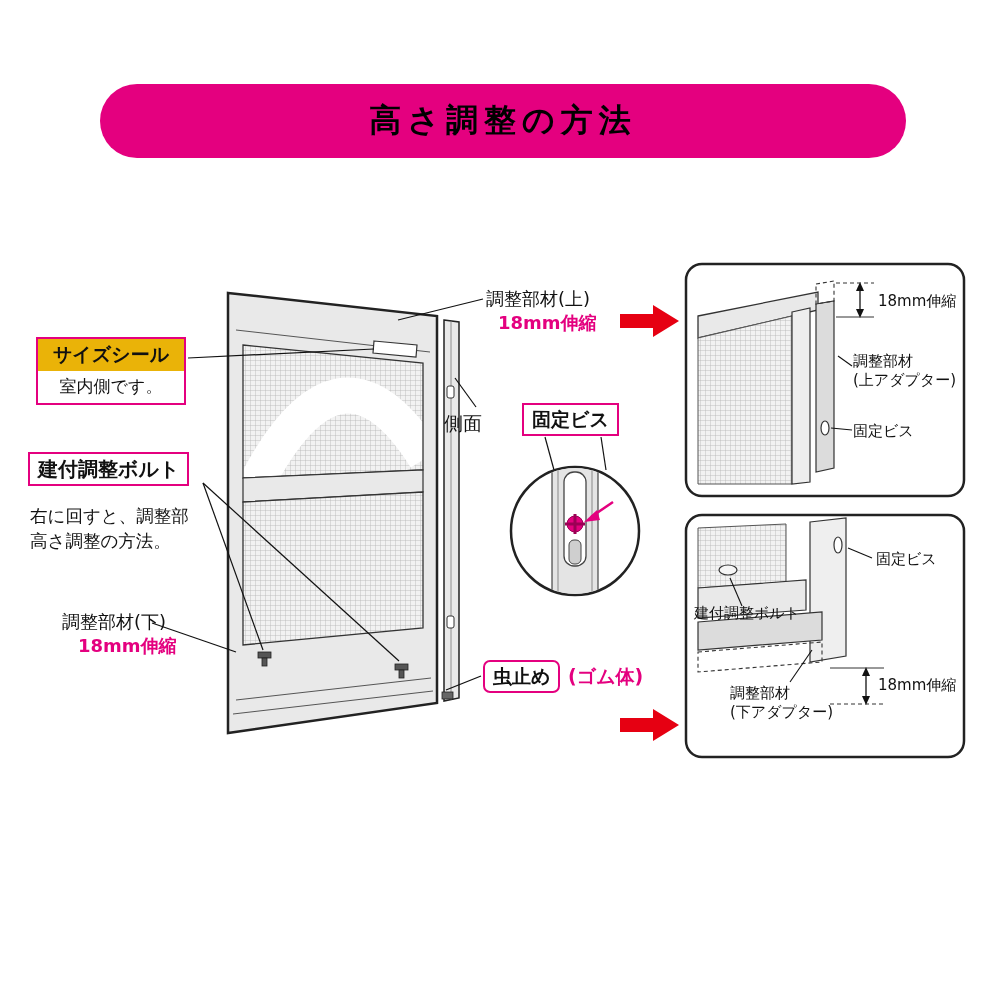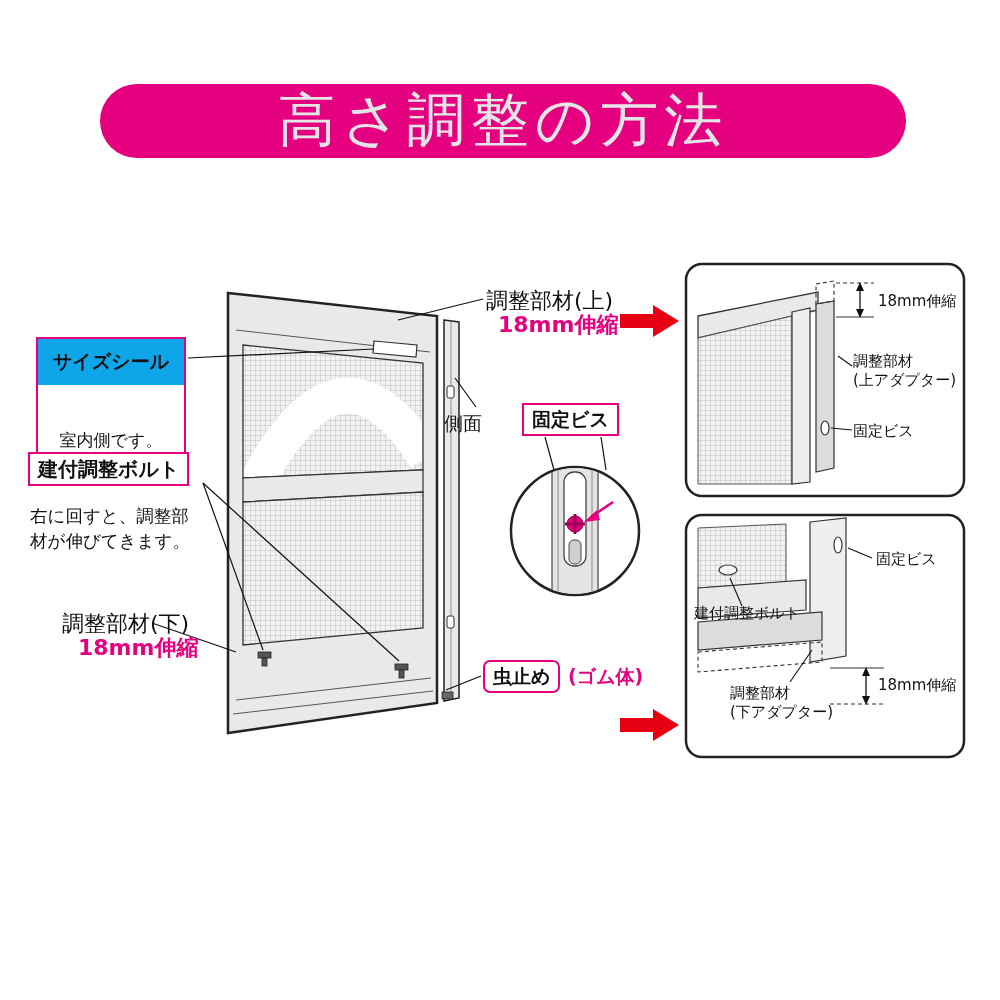--- a/index.html
+++ b/index.html
@@ -2,34 +2,34 @@
 <html><head>
 <meta charset="utf-8">
 <style>
   * { margin:0; padding:0; box-sizing:border-box; }
   html,body { width:1000px; height:1000px; background:#fff;
     font-family:"DejaVu Sans","Liberation Sans",sans-serif; color:#111; }
   .stage { position:relative; width:1000px; height:1000px; overflow:hidden; background:#fff; }
 
   .banner { position:absolute; left:100px; top:84px; width:806px; height:74px;
     background:#e4007f; border-radius:37px; display:flex; align-items:center; justify-content:center; }
-  .banner .ttl { color:#e5e5e5; font-size:58px; font-weight:normal; letter-spacing:6px; }
+  .banner .ttl { color:#000000; font-size:32px; font-weight:bold; letter-spacing:6px; }
 
   svg.art { position:absolute; left:0; top:0; }
 
-  .lbl { position:absolute; font-size:22px; line-height:1.3; white-space:nowrap; }
+  .lbl { position:absolute; font-size:18px; line-height:1.3; white-space:nowrap; }
   .pre { white-space:pre-line; }
   .magenta { color:#e4007f; font-weight:bold; }
   .boxed { border:2px solid #e4007f; background:#fff; font-weight:bold; font-size:19px; padding:2px 8px; }
   .small { font-size:15px; line-height:1.25; }
 
   .seal-box { position:absolute; left:36px; top:337px; width:150px; border:2px solid #e4007f;
     background:#fff; text-align:center; }
-  .seal-head { background:#0ea5e9; font-weight:bold; font-size:19px; padding:10px 0; }
-  .seal-body { font-size:17px; padding:4px 12px 5px;margin-top:40px; }
+  .seal-head { background:#eab308; font-weight:bold; font-size:19px; padding:3px 0; }
+  .seal-body { font-size:17px; padding:4px 12px 5px; }
 </style>
 </head>
 <body>
 
 <div class="stage">
 
   <div class="banner">
     <span class="ttl">高さ調整の方法</span>
   </div>
 
@@ -150,21 +150,21 @@
   </svg>
 
   <div class="seal-box">
     <div class="seal-head">サイズシール</div>
     <div class="seal-body">室内側です。</div>
   </div>
 
   <div class="lbl boxed" style="left:28px; top:452px; font-size:20px;">建付調整ボルト</div>
 
   <div class="lbl pre" style="left:30px; top:504px; font-size:17.5px; line-height:1.45;">右に回すと、調整部
-材が伸びてきます。</div>
+高さ調整の方法。</div>
 
   <div class="lbl" style="left:62px; top:610px;">調整部材(下)</div>
   <div class="lbl magenta" style="left:78px; top:634px;">18mm伸縮</div>
 
   <div class="lbl" style="left:486px; top:287px;">調整部材(上)</div>
   <div class="lbl magenta" style="left:498px; top:311px;">18mm伸縮</div>
 
   <div class="lbl" style="left:444px; top:411px; font-size:19px;">側面</div>
   <div class="lbl boxed" style="left:522px; top:403px;">固定ビス</div>
 

